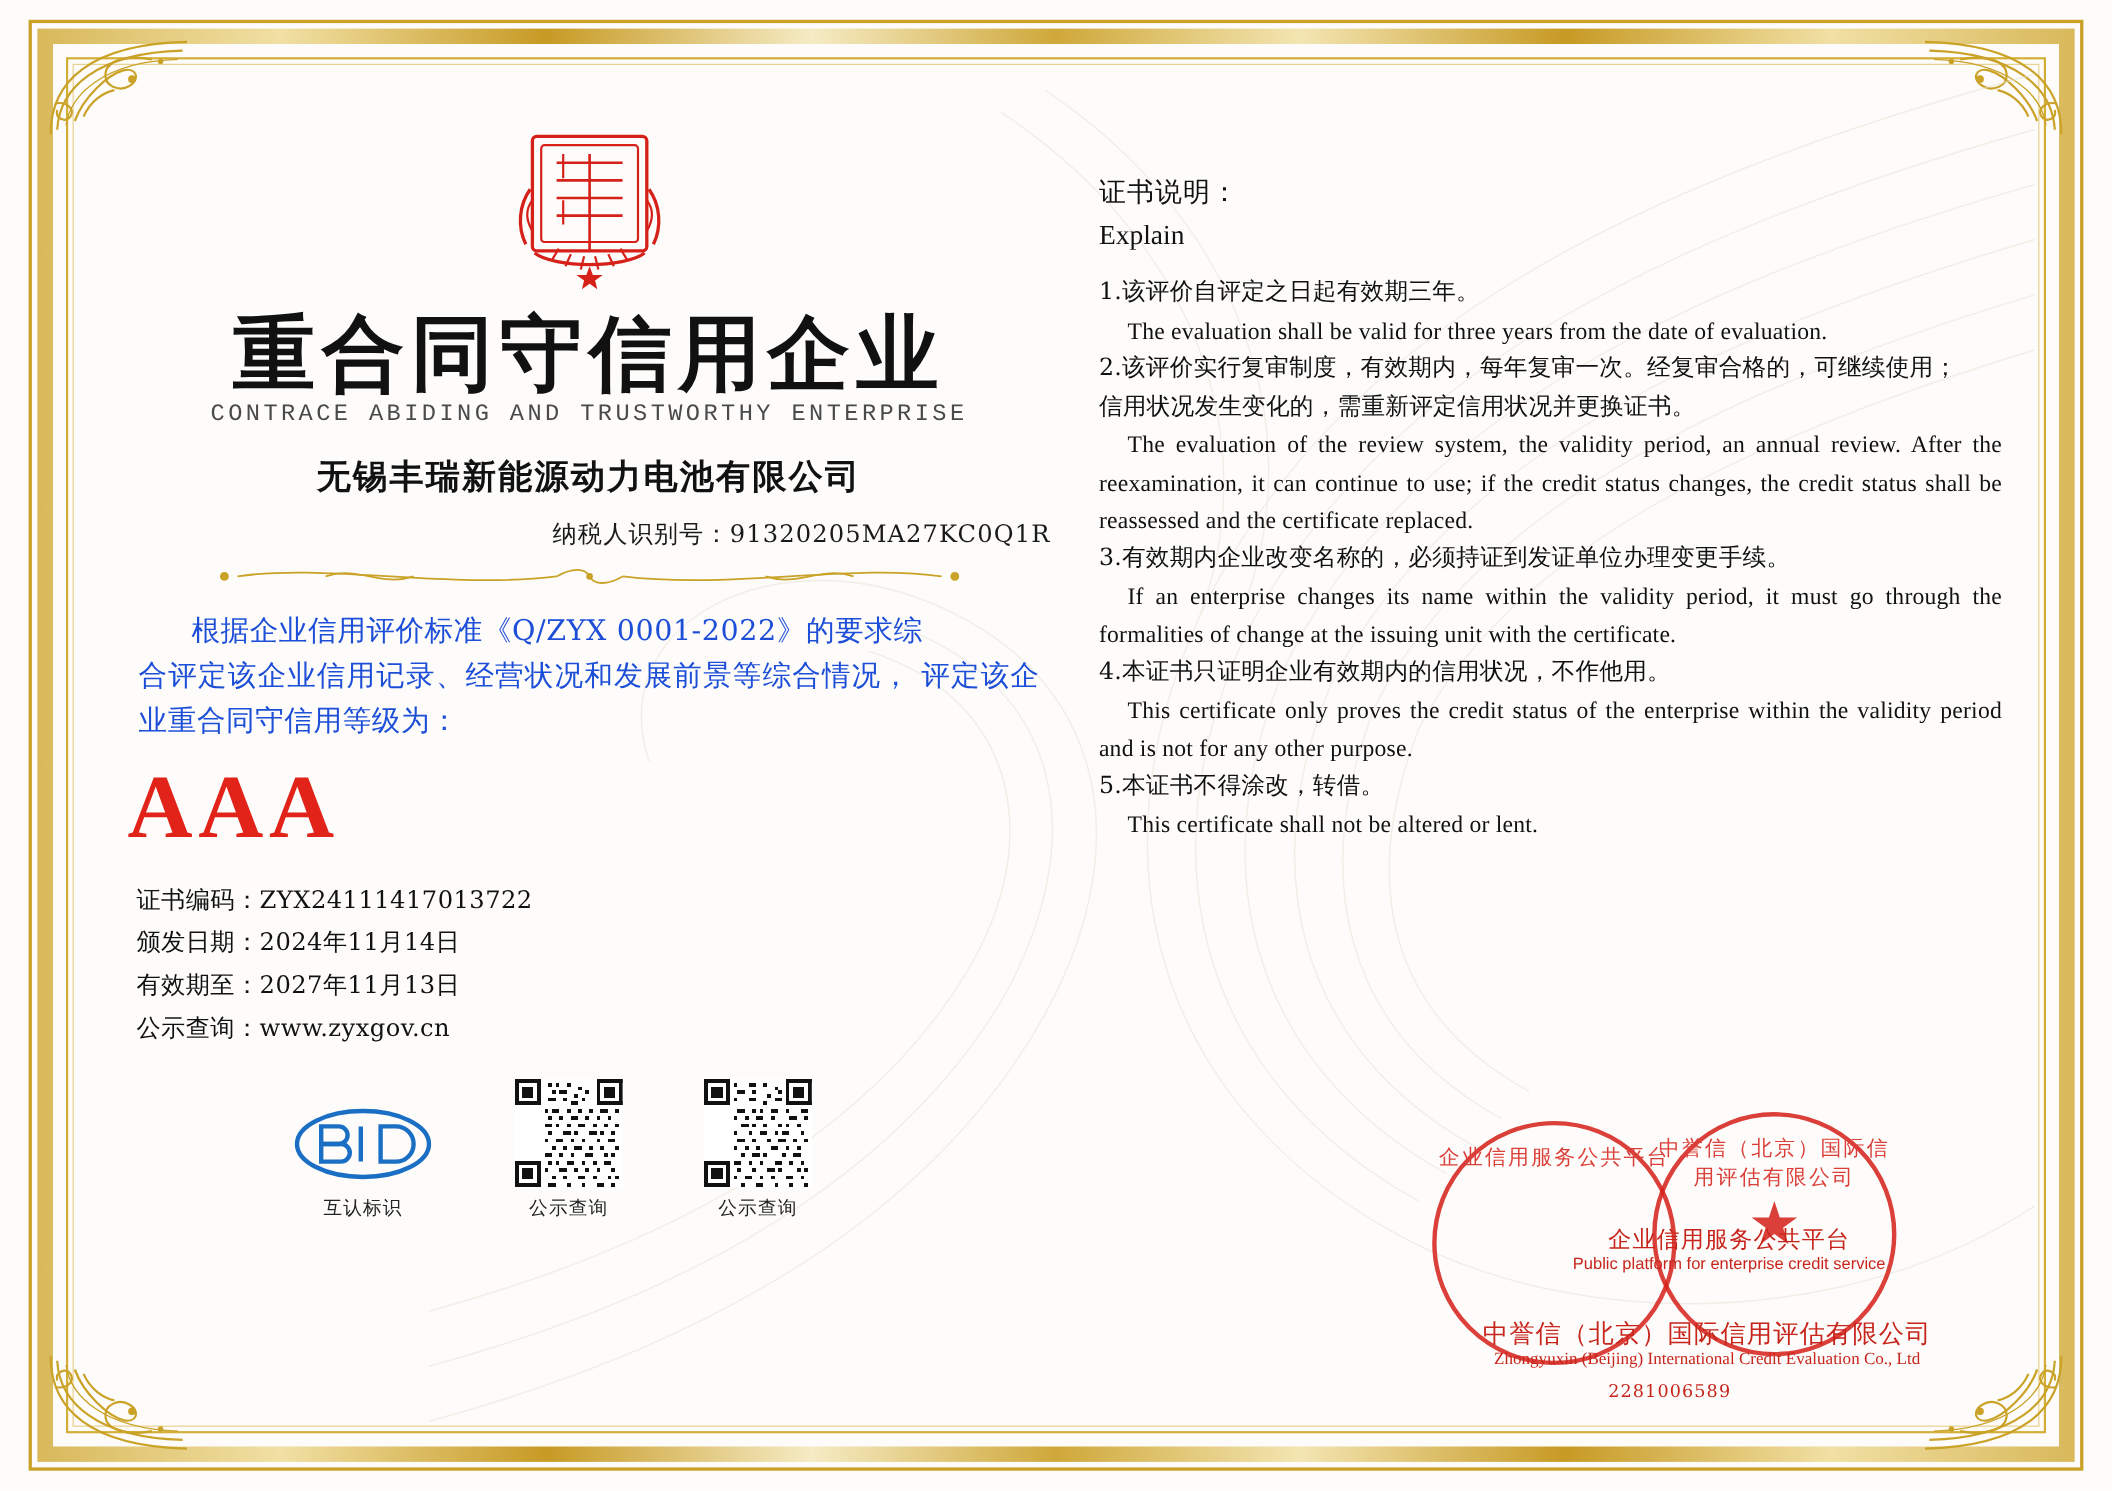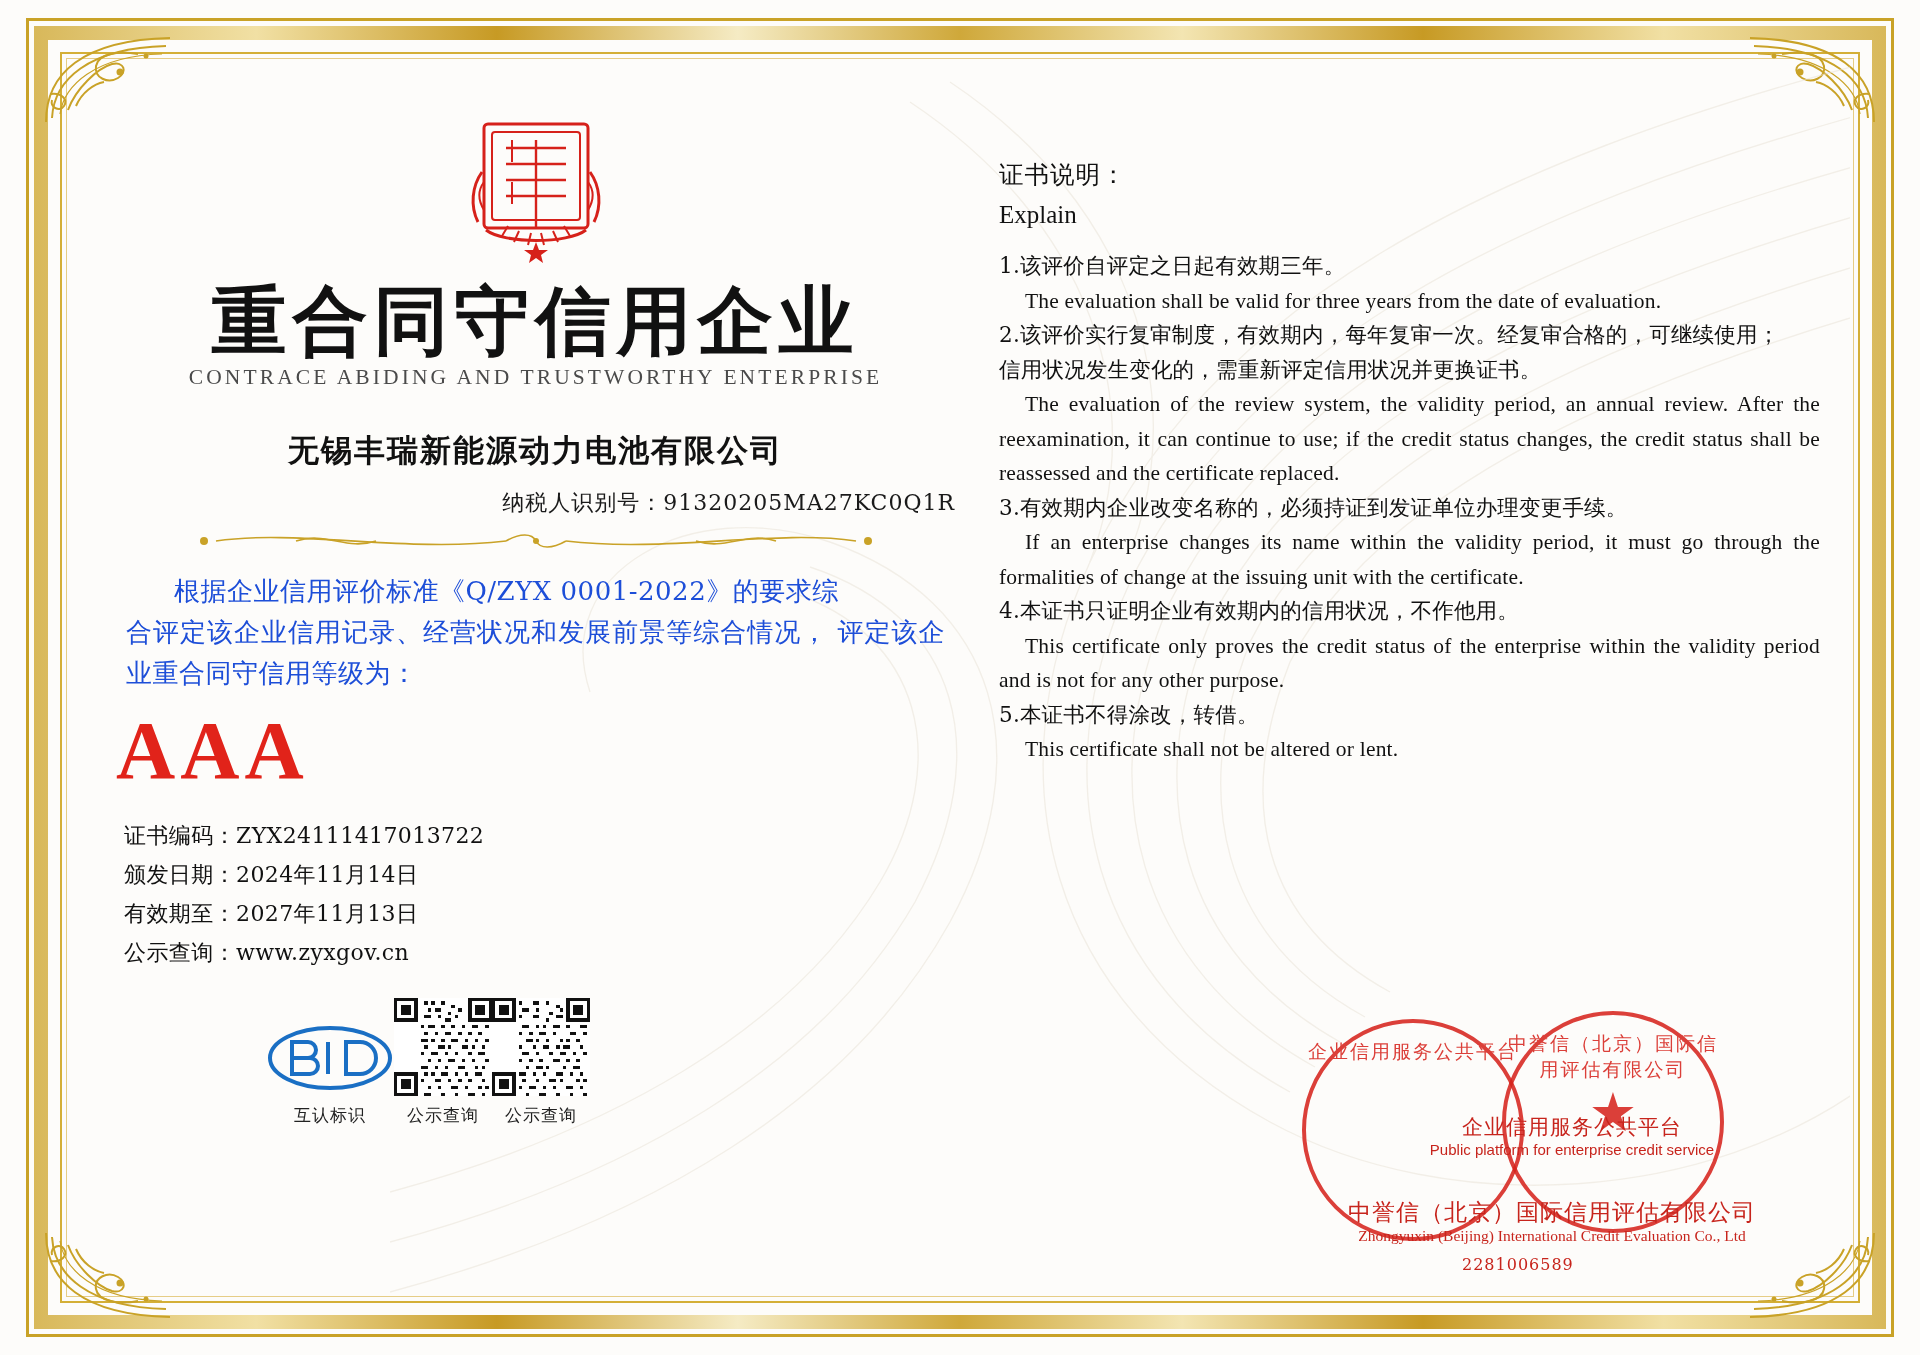--- a/index.html
+++ b/index.html
@@ -81,22 +81,22 @@
     color:#111;
     font-family:"DejaVu Serif", serif;
     margin:4px 0 2px 0;
     line-height:1.1;
   }
   .main-title-en{
     text-align:center;
     font-size:21.5px;
     letter-spacing:3.1px;
     color:#4a4a4a;
-    font-family:Liberation Serif, serif;
-    margin-bottom:40px;
+    font-family:Liberation Mono, monospace;
+    margin-bottom:24px;
   }
   .company{
     text-align:center;
     font-size:31px;
     font-weight:bold;
     color:#111;
     letter-spacing:2px;
     font-family:"DejaVu Serif", serif;
     margin-bottom:16px;
   }
@@ -137,21 +137,21 @@
     font-size:22px;
     line-height:39px;
     color:#111;
     font-family:"DejaVu Serif", serif;
     letter-spacing:.4px;
   }
   .meta .url2{ padding-left:132px; display:block;}
 
   
   .marks{
-    display:flex;align-items:flex-end;margin:26px 0 0 150px;
+    display:flex;align-items:flex-end;gap:74px;margin:26px 0 0 150px;
   }
   .mark{ text-align:center; }
   .mark .cap{
     font-size:17px;color:#222;margin-top:8px;letter-spacing:1px;
     font-family:"DejaVu Serif", serif;
   }
   .bid-logo{width:128px;height:68px;}
   .qr{width:98px;height:98px;display:block;}
 
   

